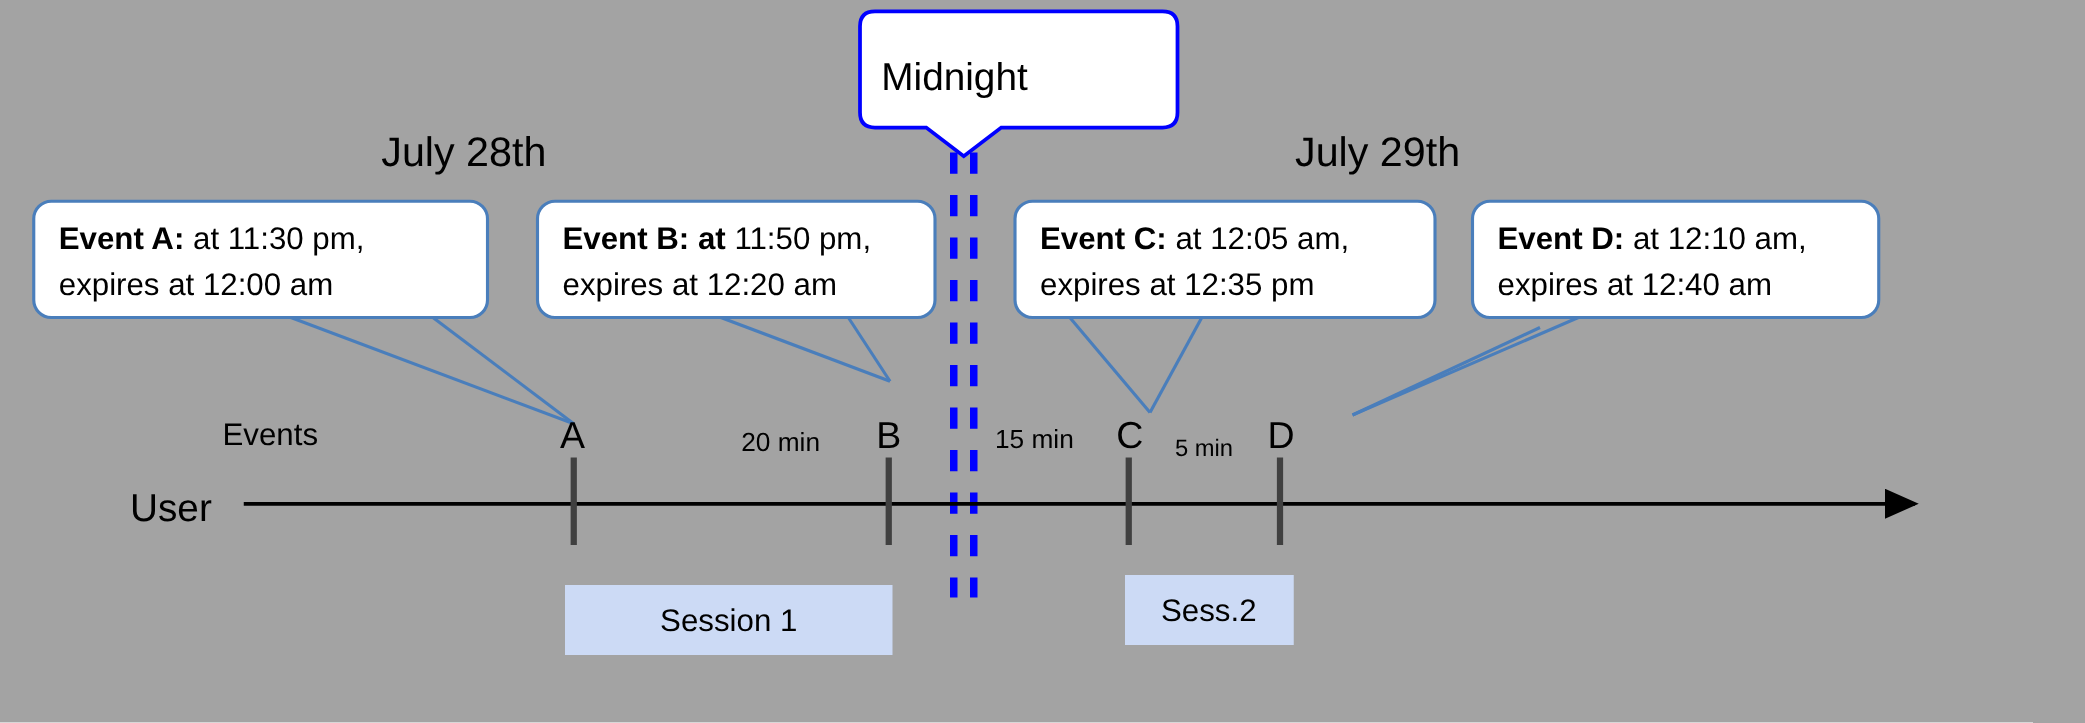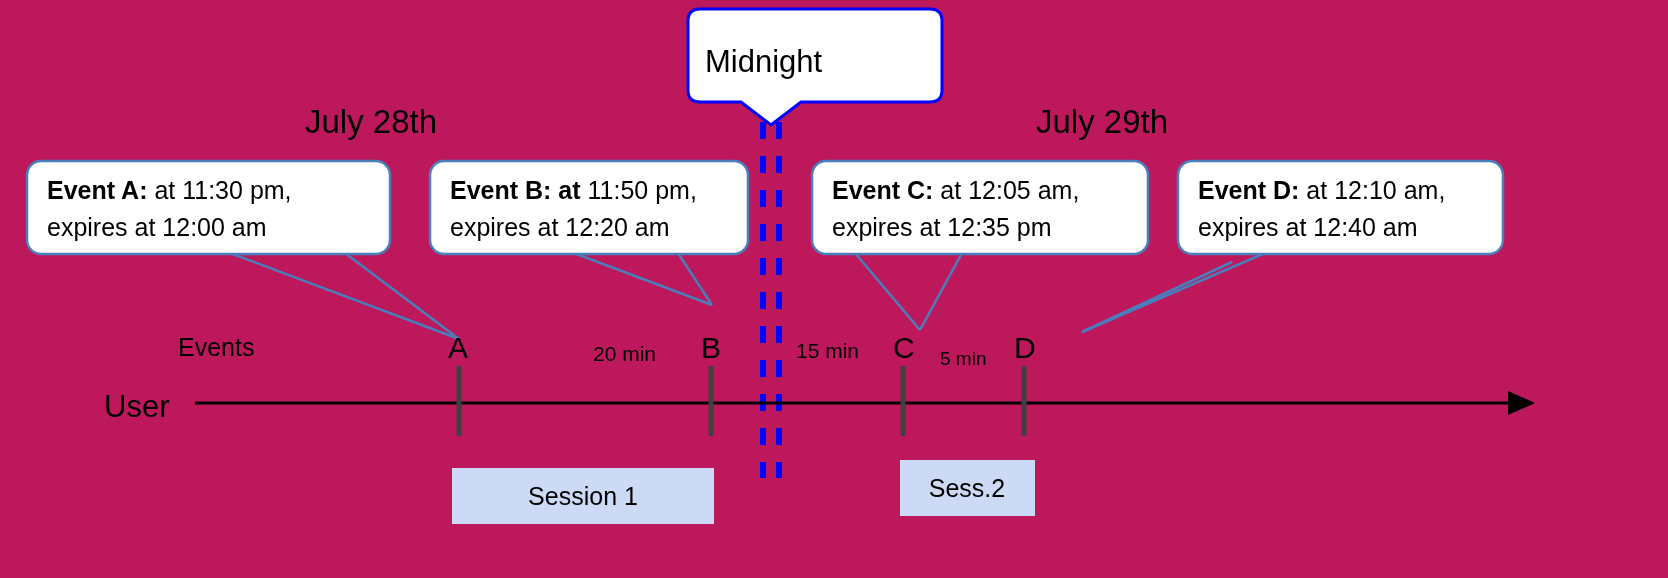--- a/index.html
+++ b/index.html
@@ -10,21 +10,21 @@
   body {
     font-family: "Liberation Sans", sans-serif;
     width: 1668px;
     height: 578px;
     overflow: hidden;
   }
   #canvas {
     position: relative;
     width: 1668px;
     height: 578px;
-    background: #be185d;
+    background: #a3a3a3;
   }
   #canvas svg {
     position: absolute;
     top: 0;
     left: 0;
   }
   .callout-text {
     font-family: "Liberation Sans", sans-serif;
     font-size: 25px;
     fill: #000000;

